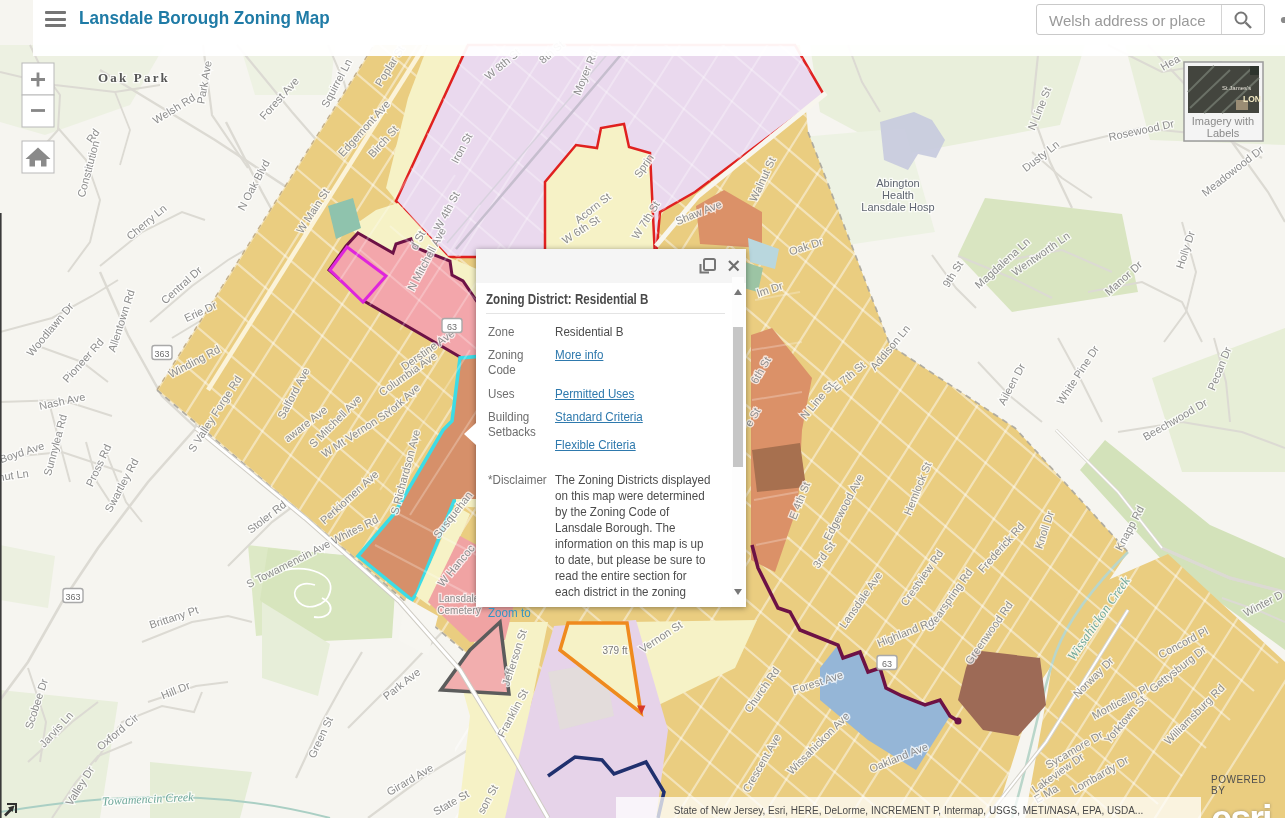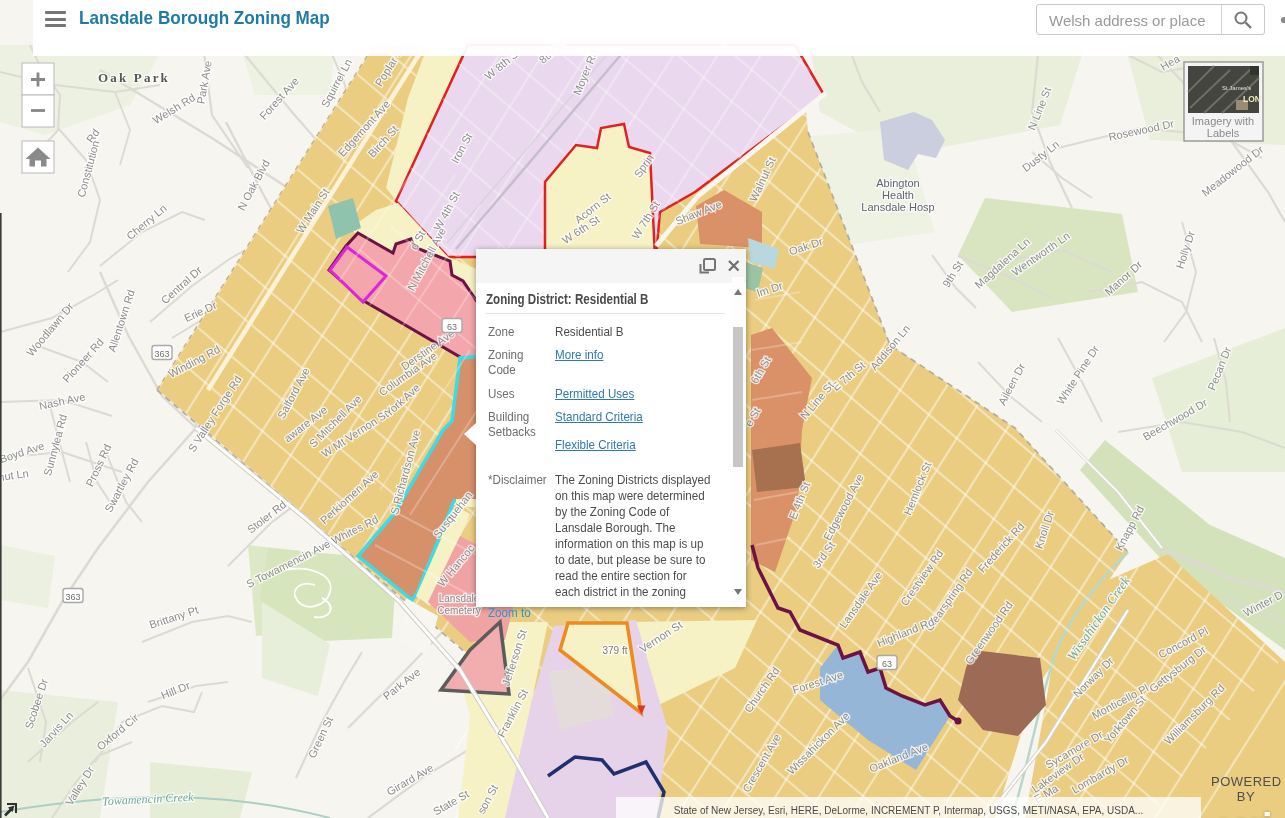--- a/index.html
+++ b/index.html
@@ -18,21 +18,21 @@
 #popup .v { position:absolute; font-size:13.5px; color:#4c4c4c; transform:scaleX(0.86); transform-origin:0 0; white-space:nowrap; }
 #popup a { color:#2e79ad; }
 #popup .title { position:absolute; left:10px; top:42px; font-size:14.5px; font-weight:bold; color:#4a4a4a; transform:scaleX(0.80); transform-origin:0 0; white-space:nowrap; }
 #popup .sep { position:absolute; left:10px; top:64px; width:239px; border-top:1px solid #e4e4e4; }
 #popup .sb { position:absolute; left:256px; top:28px; width:12px; height:330px; background:#fdfdfd; }
 #popup .sb .thumb { position:absolute; left:1px; top:50px; width:10px; height:140px; background:#c6c6c6; }
 #popup .sb .up { position:absolute; left:1px; top:12px; width:0; height:0; border-left:4px solid transparent; border-right:4px solid transparent; border-bottom:6px solid #777; margin-left:1px; }
 #popup .sb .down { position:absolute; left:1px; top:312px; width:0; height:0; border-left:4px solid transparent; border-right:4px solid transparent; border-top:6px solid #777; margin-left:1px; }
 #attrib { position:absolute; left:616px; top:797px; width:585px; height:21px; background:rgba(255,255,255,0.75); font-size:10px; color:#4a4a4a; text-align:center; padding-top:8px; white-space:nowrap; }
 #esri { position:absolute; left:1211px; top:774px; width:72px; }
-#esri .pb { font-size:13px; color:#4e4e4e; letter-spacing:0.5px; text-align:center; width:70px; }
+#esri .pb { font-size:10px; color:#4e4e4e; letter-spacing:0.5px; text-align:left; width:70px; }
 #esri .wm { font-size:38px; font-weight:bold; color:#ffffff; letter-spacing:-2px; line-height:30px; text-shadow:0 0 3px rgba(90,90,90,0.55);margin-top:8px; }
 </style></head>
 <body>
 <div id="stage">
 
 <svg id="map" width="1285" height="818" viewBox="0 0 1285 818">
 <rect x="0" y="0" width="1285" height="818" fill="#f6f5f0"></rect>
 <polygon points="0,45 165,45 130,105 45,135 0,122" fill="#edf1e2"></polygon>
 <polygon points="240,45 335,45 330,95 255,95" fill="#eef2e3"></polygon>
 <polygon points="810,45 1085,45 1060,125 900,155 820,112" fill="#e9efdb"></polygon>

